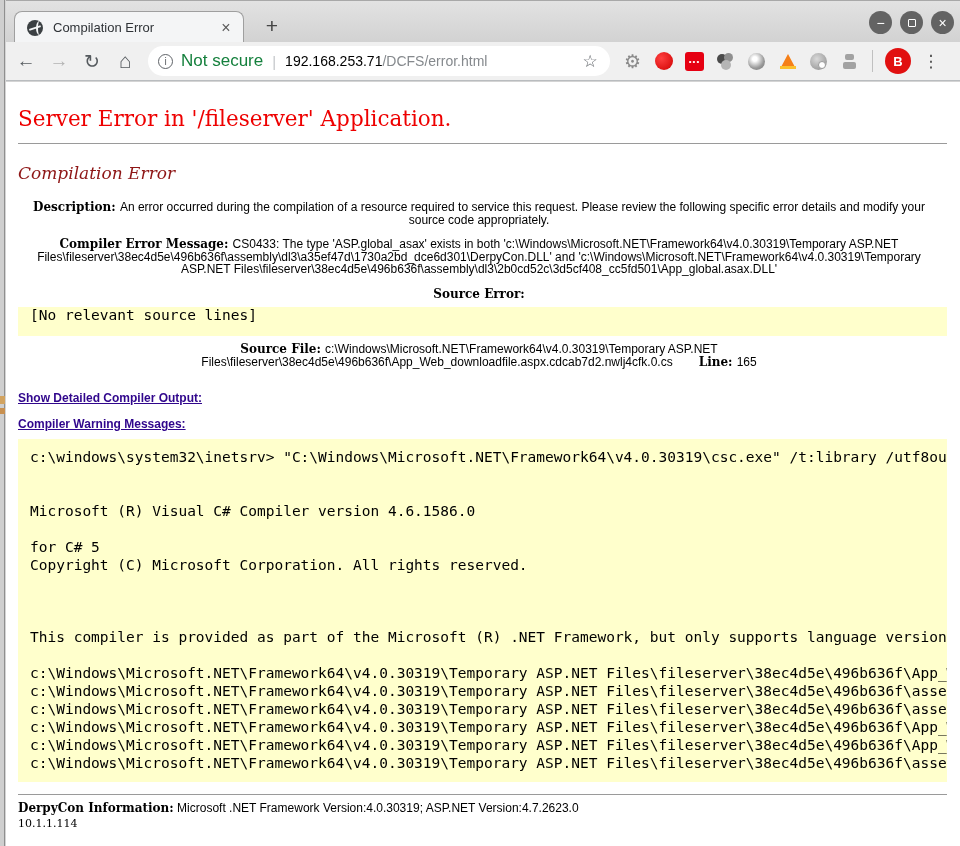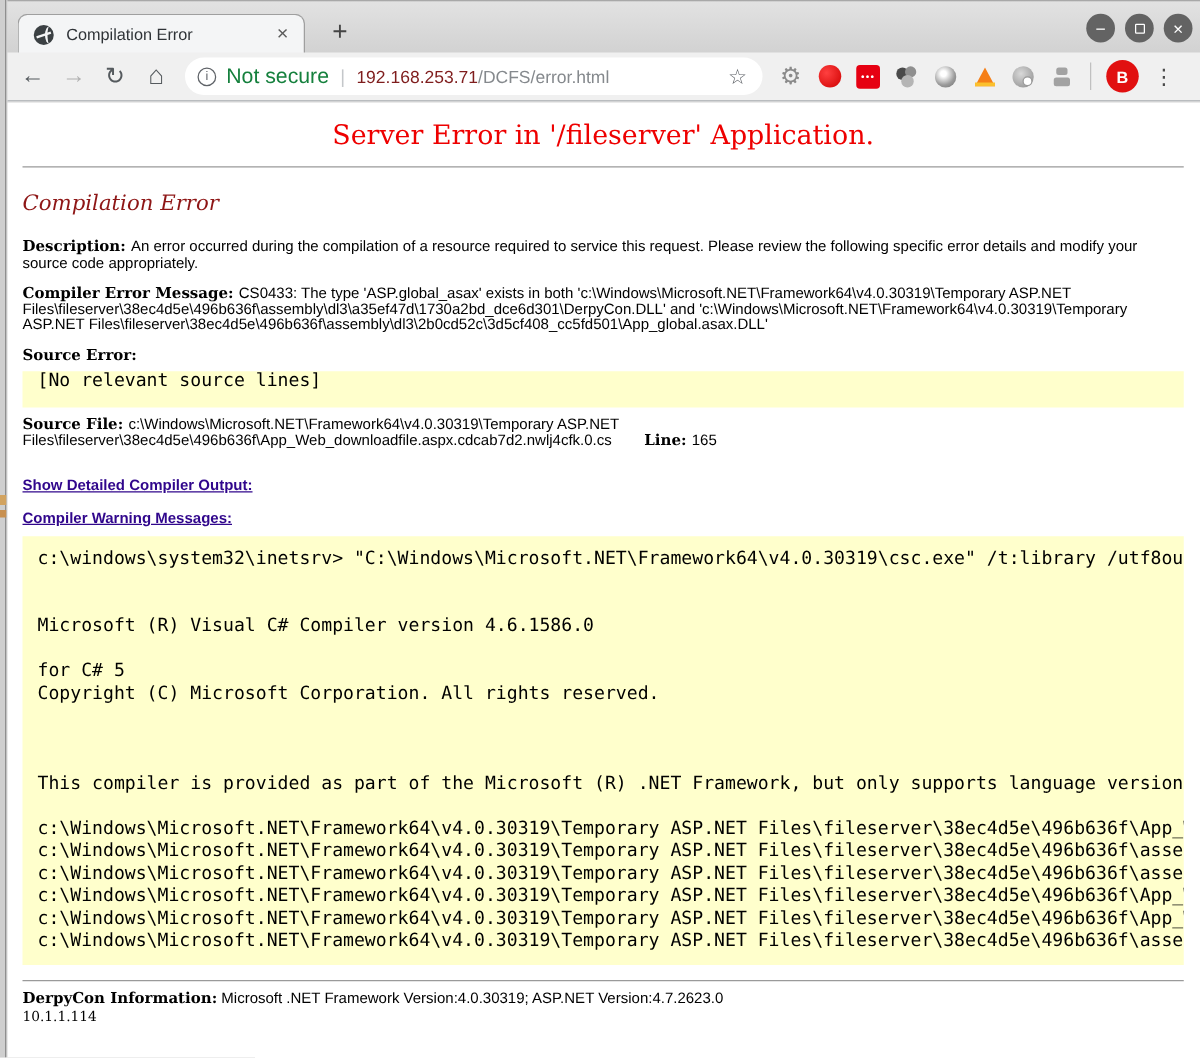--- a/index.html
+++ b/index.html
@@ -42,21 +42,21 @@
   .nav-icon.disabled { color:#b2b2b2; }
   .nav-icon.home { font-size:21px; }
 
   .omnibox { height:30px; width:462px; margin-left:10px; background:#ffffff; border-radius:15px;
              display:flex; align-items:center; padding:0 10px; }
   .info-icon { width:15px; height:15px; border:1.5px solid #5f6368; border-radius:50%; color:#5f6368;
                font-size:10px; font-style:normal; display:flex; align-items:center; justify-content:center; flex:0 0 15px; }
   .secure-label { margin-left:8px; font-size:17px; color:#15803d; white-space:nowrap; }
   .omni-sep { margin:0 9px; color:#c4c7ca; font-size:15px; }
   .url { font-size:14px; white-space:nowrap; overflow:hidden; flex:1; }
-  .url .host { color:#7f1d1d;margin-top:13px; }
+  .url .host { color:#000000;margin-top:13px; }
   .url .path { color:#85898d; }
   .star-icon { flex:0 0 20px; font-size:17px; color:#5f6368; text-align:center; }
 
   .ext-row { display:flex; align-items:center; gap:10px; margin-left:12px; }
   .ext { width:21px; height:21px; display:flex; align-items:center; justify-content:center; position:relative; }
   .ext-gear { color:#8a8a8a; font-size:19px; }
   .ext-ball { width:18px; height:18px; border-radius:50%; background:radial-gradient(circle at 35% 35%, #ff4040, #cf0000); }
   .ext-redbox { width:19px; height:19px; border-radius:3px; background:#e60012; color:#ffffff; font-size:8px;
                 letter-spacing:1px; display:flex; align-items:center; justify-content:center; }
   .ext-molecule span { position:absolute; border-radius:50%; }
@@ -75,24 +75,24 @@
   .r-body { width:13px; height:7px; border-radius:2px; left:4px; top:11px; }
   .toolbar-sep { width:1px; height:22px; background:#c0c0c0; margin-left:12px; }
   .avatar { width:26px; height:26px; border-radius:50%; background:#e11010; color:#ffffff; font-size:13px;
             font-weight:bold; display:flex; align-items:center; justify-content:center; margin-left:12px; }
   .kebab { margin-left:10px; margin-right:8px; font-size:17px; color:#4a4a4a; width:20px; text-align:center; }
 
   
   .content { position:absolute; left:0; top:82px; right:0; bottom:0; background:#ffffff;
              padding:12px 13px 0 12px; overflow:hidden; }
   .blabel { font-family:"DejaVu Serif", serif; font-weight:bold; font-size:12px; color:#000000; }
-  h1.err-title { font-family:"DejaVu Serif", serif; font-weight:normal; font-size:21.5px; color:#ee0000; margin-top:2px;text-align:center; }
+  h1.err-title { font-family:"DejaVu Serif", serif; font-weight:normal; font-size:21.5px; color:#ee0000; margin-top:12px; }
   hr.rule { border:none; border-top:1px solid #9a9a9a; margin:12px 0 0 0; }
   h2.err-sub { font-family:"DejaVu Serif", serif; font-style:italic; font-weight:normal; font-size:17px; color:#8e1616; margin-top:19px; }
-  .para { font-size:12px; color:#000000; line-height:12.5px; margin-top:18px; max-width:922px; }
+  .para { font-size:12px; color:#000000; line-height:12.5px; margin-top:18px; max-width:922px;text-align:center; }
   .para + .para { margin-top:12px; }
   .label-line { margin-top:15px; }
   .codebox { background:#ffffcc; font-family:"DejaVu Sans Mono", monospace; font-size:14.5px; color:#000000;
              margin-top:7px; padding:0 0 13px 12px; white-space:pre; overflow:hidden; }
   .codebox.big { line-height:18px; padding:9px 0 10px 12px; margin-top:8px; }
   .srcfile { margin-top:7px; }
   .line-label { margin-left:26px; }
   a.errlink { display:block; font-size:12px; font-weight:bold; color:#30068c; text-decoration:underline; margin-top:23px; }
   a.errlink + a.errlink { margin-top:12px; }
   .footer-rule { margin-top:31px; }

